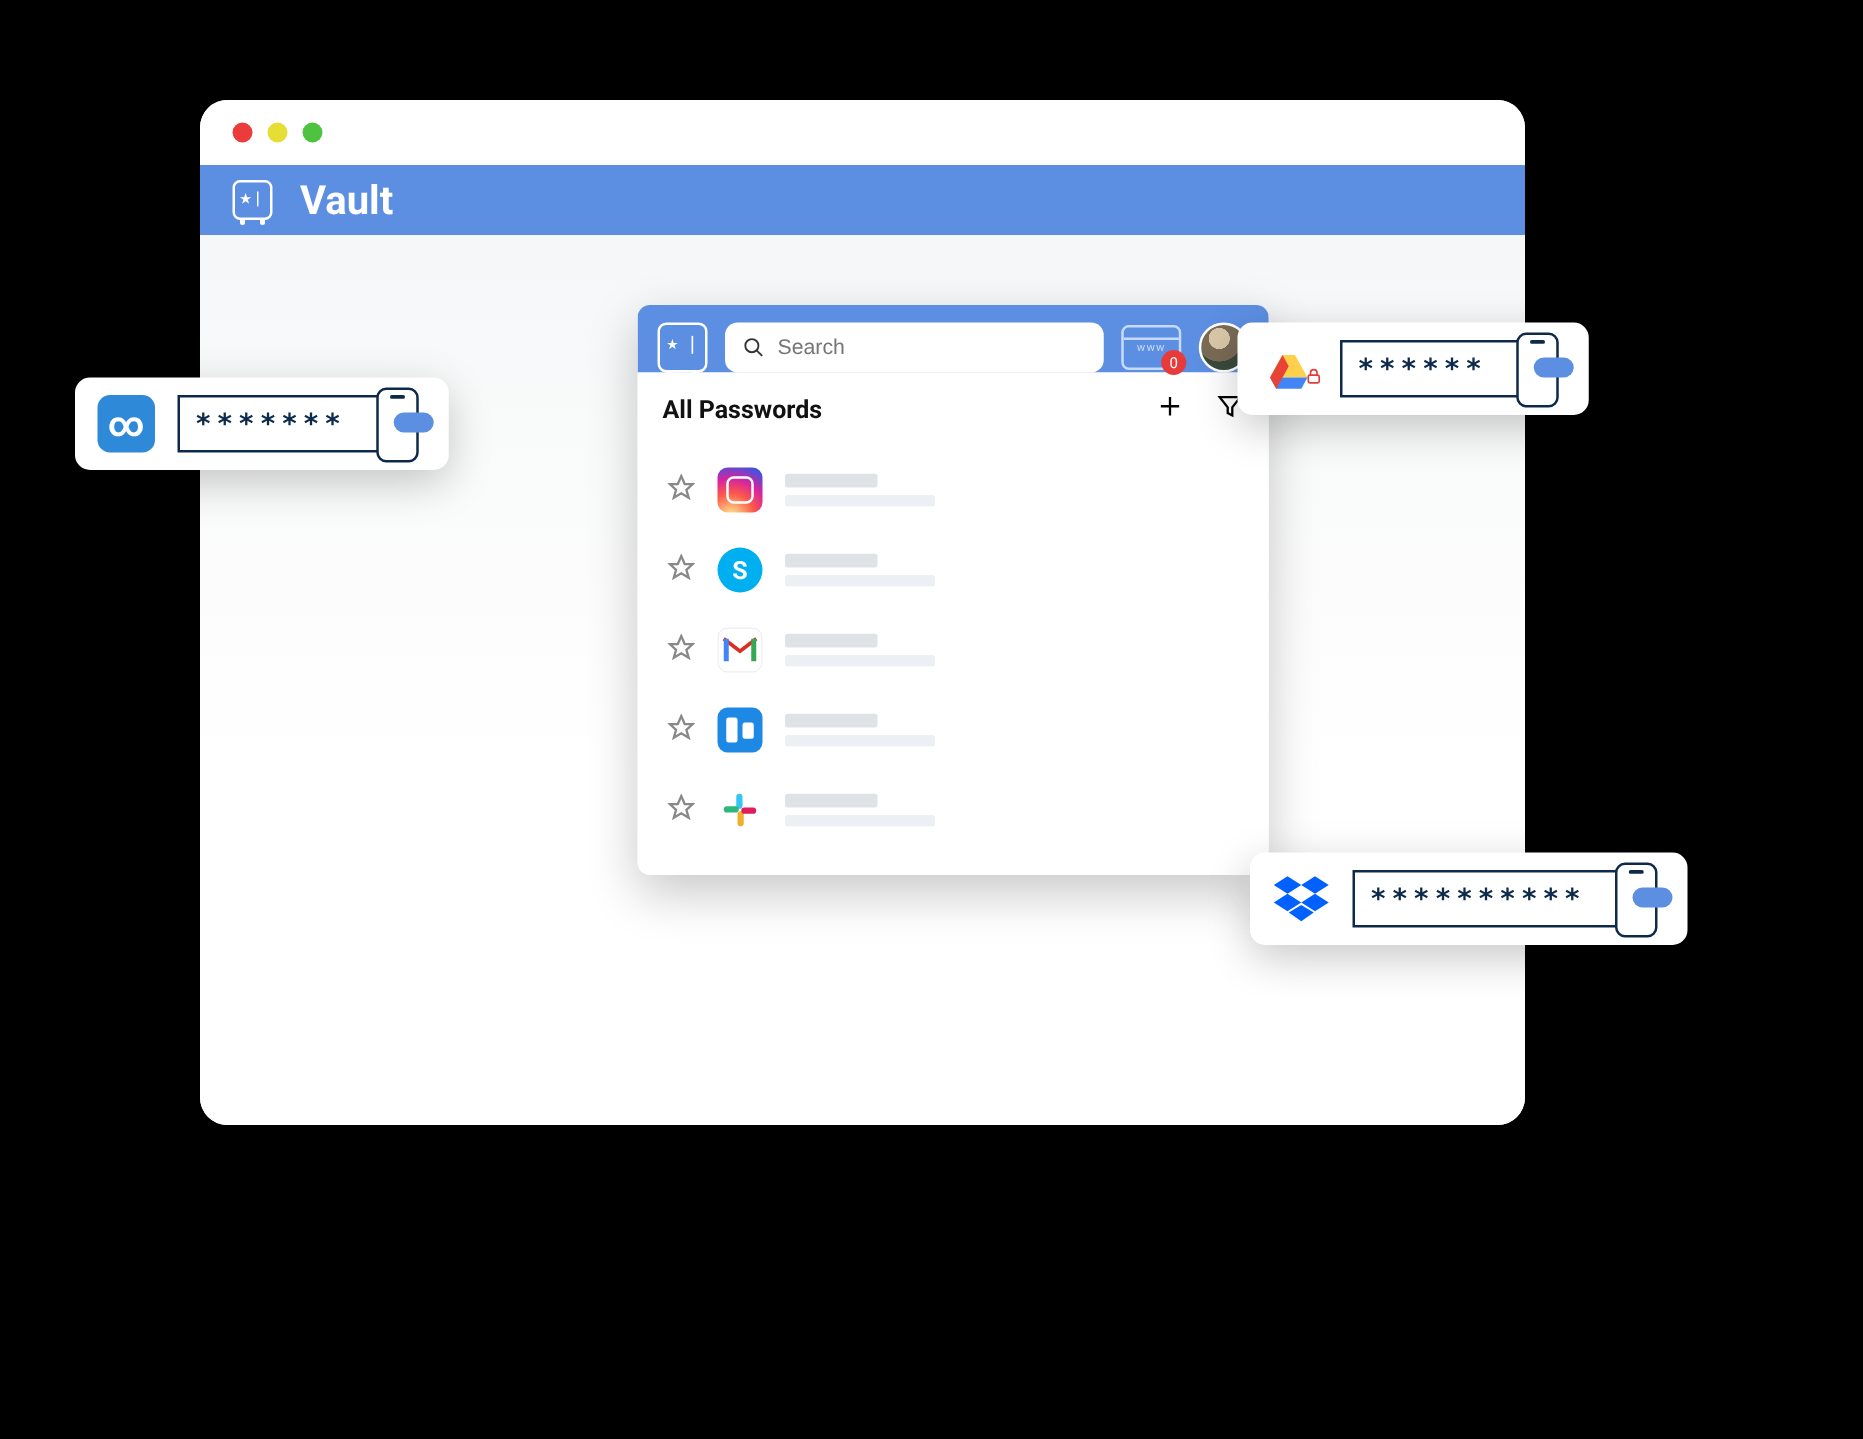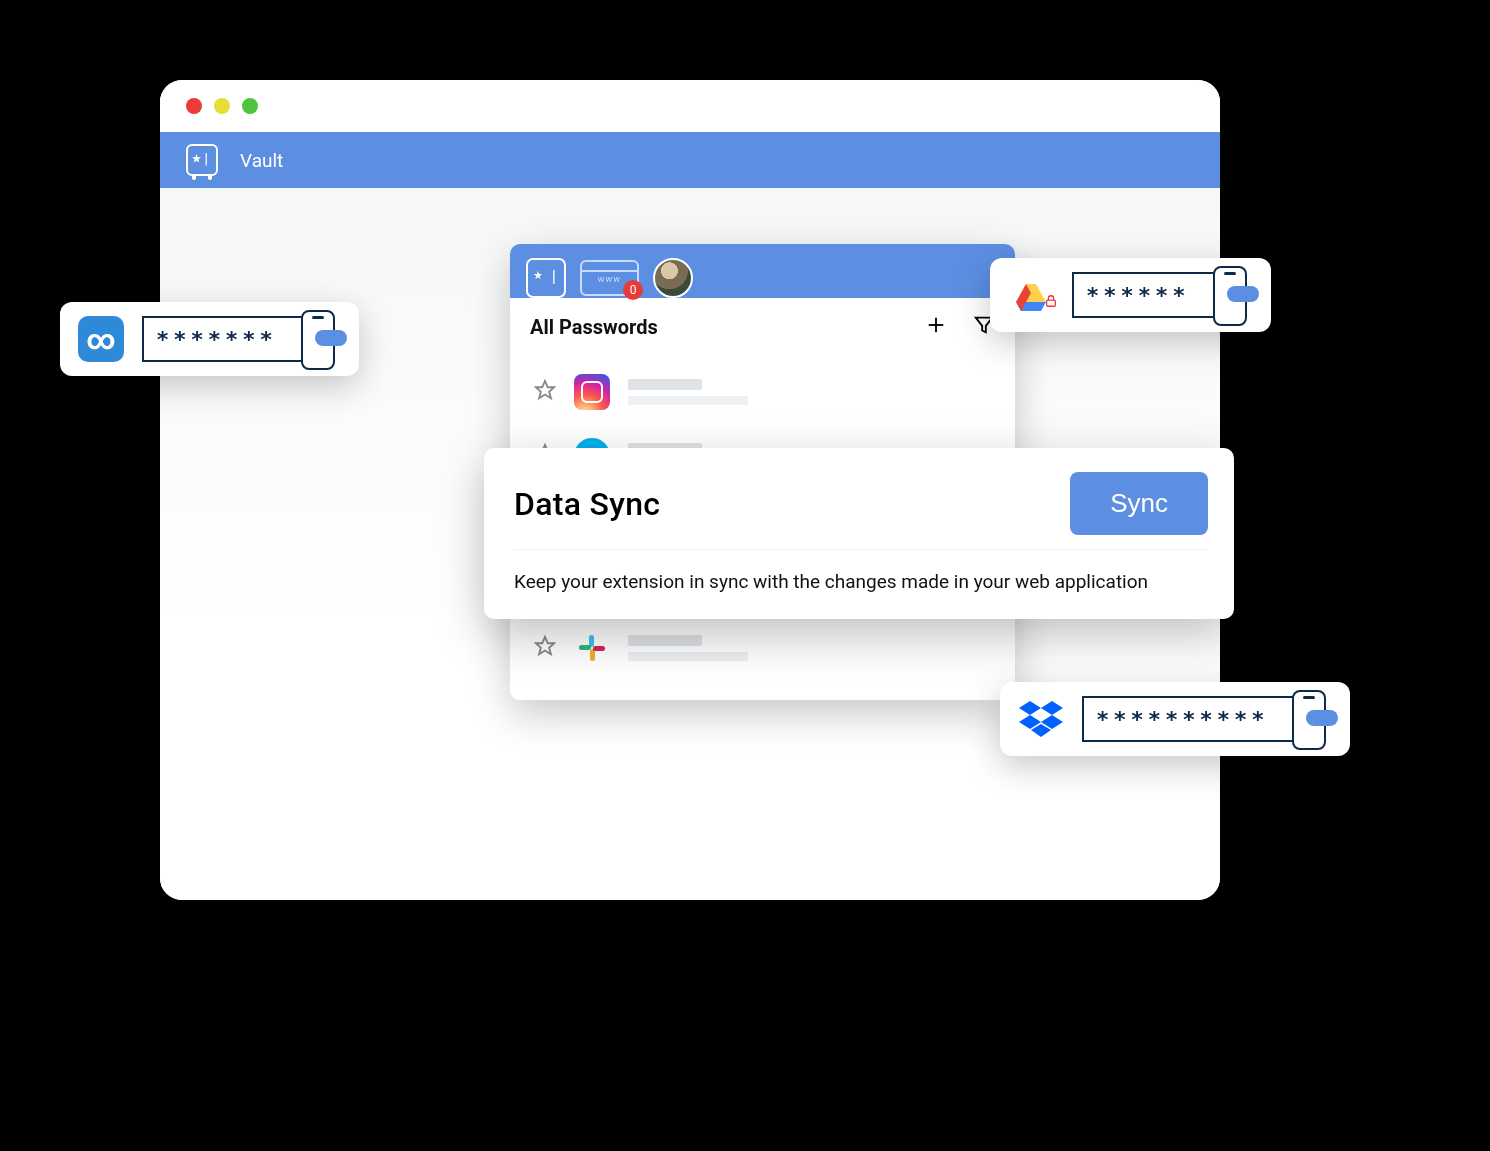--- a/index.html
+++ b/index.html
@@ -58,21 +58,21 @@
     border: 2.2px solid #fff;
     border-radius: 6px;
     display:flex; align-items:center; justify-content:center;
     font-size:13px; font-weight:600; letter-spacing:1px;
     position:relative;
   }
   .vault-logo::before { content:"★"; font-size:10px; position:absolute; left:4px; top:7px;}
   .vault-logo::after { content:"|"; font-size:14px; position:absolute; right:7px; top:5px;}
   .vault-logo .legs { position:absolute; bottom:-6px; left:4px; right:4px; display:flex; justify-content:space-between;}
   .vault-logo .legs span{ width:4px; height:5px; background:#fff; border-radius:0 0 2px 2px;}
-  .header-title { font-size: 19px; font-weight: 400; }
+  .header-title { font-size: 32px; font-weight: 700; }
 
   .body-gradient {
     height: calc(100% - 108px);
     background: linear-gradient(180deg, #f6f7f8 0%, #fff 60%);
   }
 
   
   .ext-panel {
     position: absolute;
     top: 184px;
@@ -103,21 +103,21 @@
   .ext-logo .legs span{width:5px;height:6px;background:#fff;border-radius:0 0 2px 2px;}
   .search-box {
     flex:1; background:#fff; border-radius:10px;
     height:40px; display:flex; align-items:center; padding:0 14px; gap:10px;
   }
   .search-box svg { width:18px; height:18px; stroke:#333; fill:none; stroke-width:2;}
   .search-box input {
     border:none; outline:none; font-size:17px; color:#666; flex:1; background:transparent;
   }
   .www-badge {
-    position:relative; width:59px; height:36px; border:2px solid #c6dbff;
+    position:relative; width:48px; height:36px; border:2px solid #c6dbff;
     border-radius:6px; display:flex; flex-direction:column; flex:none;
   }
   .www-badge .bar{ height:10px; border-bottom:2px solid #c6dbff;}
   .www-badge .txt{ font-size:9px; color:#c6dbff; text-align:center; margin-top:2px; letter-spacing:1px;}
   .www-badge .count{
     position:absolute; right:-6px; bottom:-6px; width:20px; height:20px;
     background:#e93a3a; color:#fff; border-radius:50%;
     font-size:12px; display:flex; align-items:center; justify-content:center;
   }
   .avatar {
@@ -245,20 +245,27 @@
 
   <div class="ext-panel">
     <div class="ext-top">
       <div class="ext-row1">
         <div class="ext-logo">
             <div class="legs">
               <span></span>
               <span></span>
             </div>
           </div>
+        <div class="search-box">
+          <svg viewBox="0 0 24 24">
+              <circle cx="10" cy="10" r="7"></circle>
+              <line x1="15" y1="15" x2="21" y2="21"></line>
+            </svg>
+          <input type="text" placeholder="Search" style="">
+        </div>
         <div class="www-badge">
           <div class="bar"></div>
           <div class="txt">www</div>
           <div class="count">0</div>
         </div>
         <div class="avatar"></div>
       </div>
     </div>
 
     <div class="panel-sub">
@@ -344,27 +351,20 @@
           </svg>
         </div>
         <div class="lines">
             <div class="line1"></div>
             <div class="line2"></div>
           </div>
       </div>
     </div>
   </div>
 
-  <div class="sync-card">
-    <div class="sync-head">
-      <div class="sync-title">Data Sync</div>
-      <button class="sync-btn">Sync</button>
-    </div>
-    <div class="sync-desc">Keep your extension in sync with the changes made in your web application</div>
-  </div>
 
   <div class="float-card fc-1">
     <div class="float-ico ico-infinity"></div>
     <div class="mask-field">
       <span class="mask-stars">*******</span>
       <div class="phone-shape"></div>
       <div class="pill"></div>
     </div>
   </div>
 

